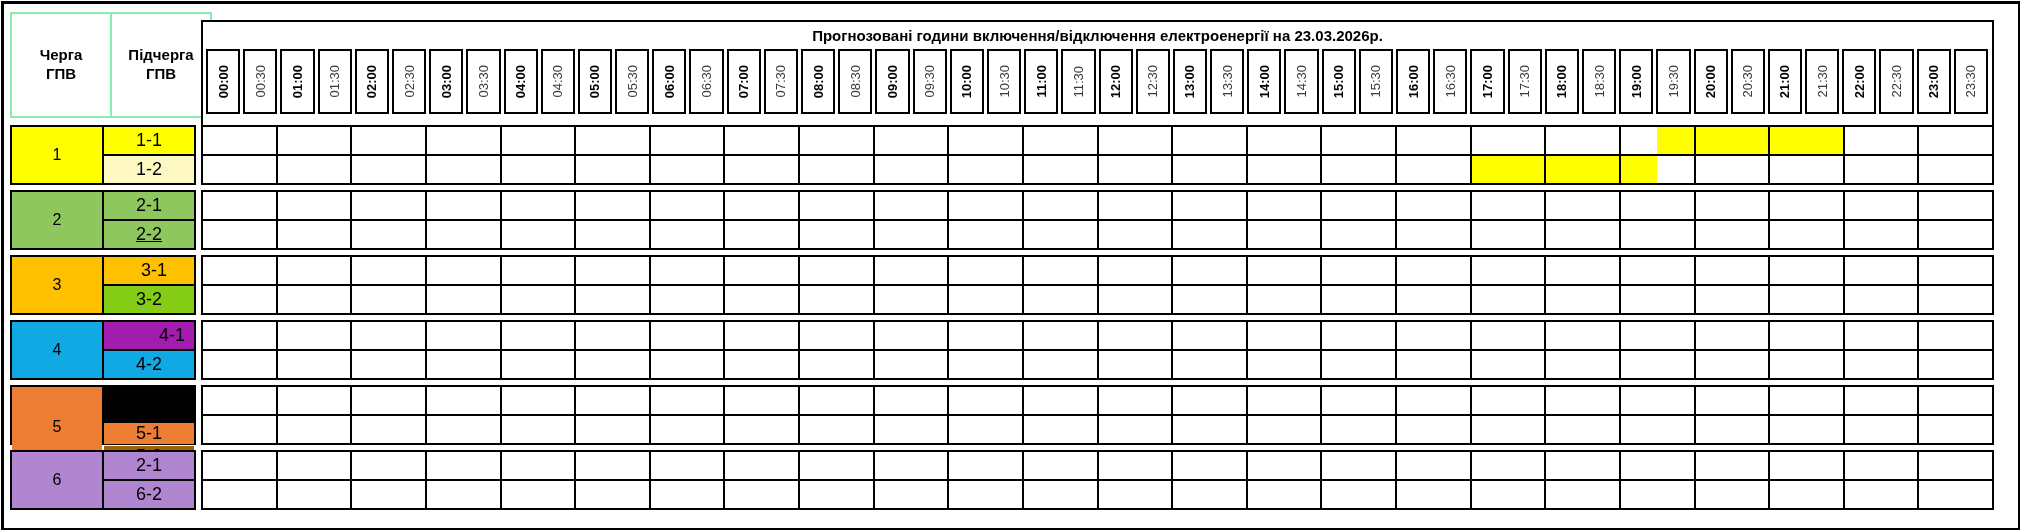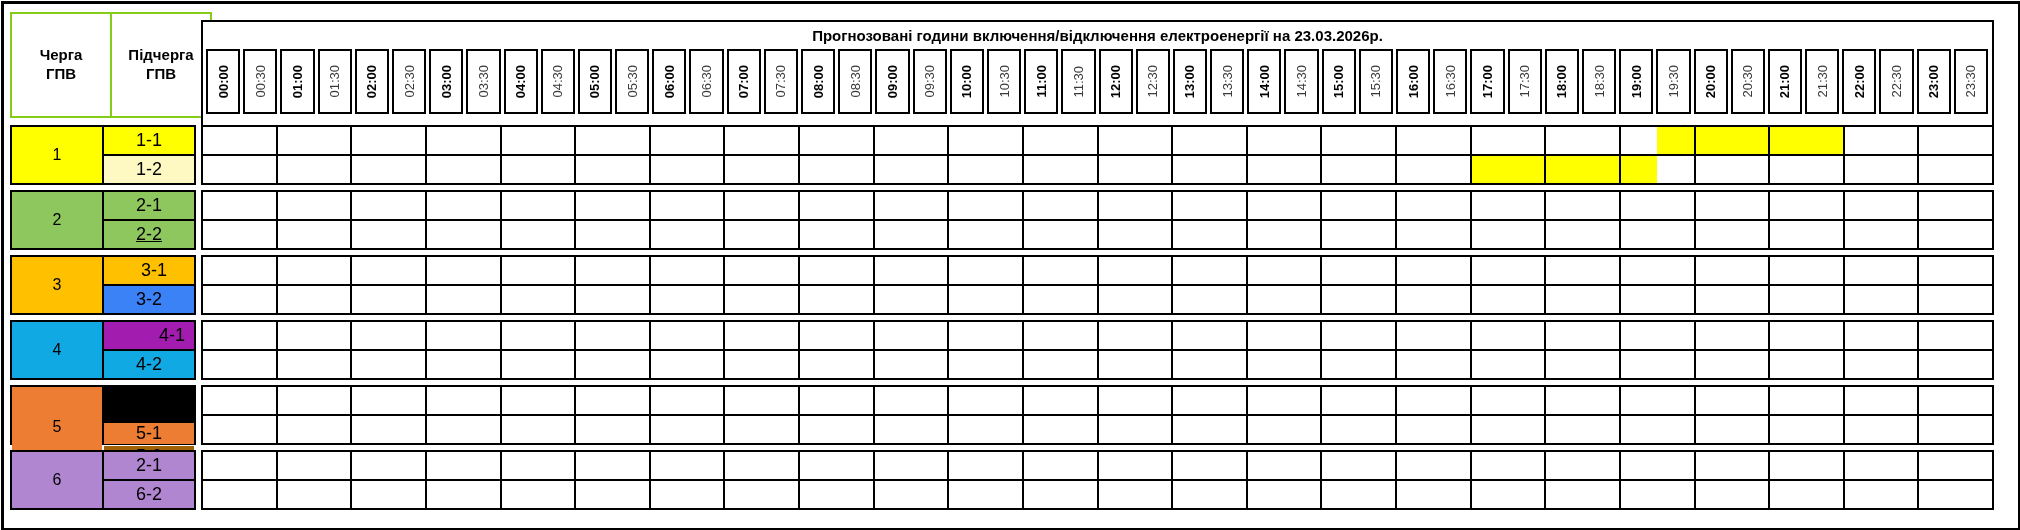--- a/index.html
+++ b/index.html
@@ -1,20 +1,20 @@
 <!DOCTYPE html>
 <html><head>
 <meta charset="utf-8">
 <style>
   html,body{margin:0;padding:0;background:#fff;}
   body{width:2020px;height:530px;position:relative;font-family:"Liberation Sans",sans-serif;overflow:hidden;}
   .outer-border{position:absolute;left:1px;top:1px;width:2014px;height:524px;border:3px solid #000;}
 
   
-  .left-head{position:absolute;left:10px;top:12px;width:202px;height:106px;background:#84cc16;
+  .left-head{position:absolute;left:10px;top:12px;width:202px;height:106px;background:#86efac;
     display:grid;grid-template-columns:1fr 1fr;gap:2px;padding:2px;box-sizing:border-box;}
   .left-head .hcellhead{background:#fff;display:flex;align-items:center;justify-content:center;
     font-weight:bold;font-size:15px;text-align:center;white-space:pre-line;line-height:1.25;color:#000;}
 
   
   .time-head{position:absolute;left:201px;top:20px;width:1793px;height:125px;border:2px solid #000;
     box-sizing:border-box;background:#fff;}
   .time-title{height:27px;display:flex;align-items:center;justify-content:center;
     font-weight:bold;font-size:15px;color:#000;}
   .tlabels{display:grid;grid-template-columns:repeat(48,1fr);height:65px;padding:0 1px 0 3px;box-sizing:border-box;}
@@ -607,21 +607,21 @@
             <div class="half"></div>
             <div class="half"></div>
           </div>
         </div>
       </div>
     </div>
     <div class="block">
       <div class="leftgrp">
         <div class="qcell" style="background: rgb(255, 192, 0);">3</div>
         <div class="scell" style="background: rgb(255, 192, 0); padding-left: 10px;">3-1</div>
-        <div class="scell" style="background: #3b82f6;">3-2</div>
+        <div class="scell" style="background: #84cc16;">3-2</div>
       </div>
       <div class="vgap"></div>
       <div class="rowgrid">
         <div class="drow">
           <div class="hcell">
             <div class="half"></div>
             <div class="half"></div>
           </div>
           <div class="hcell">
             <div class="half"></div>

